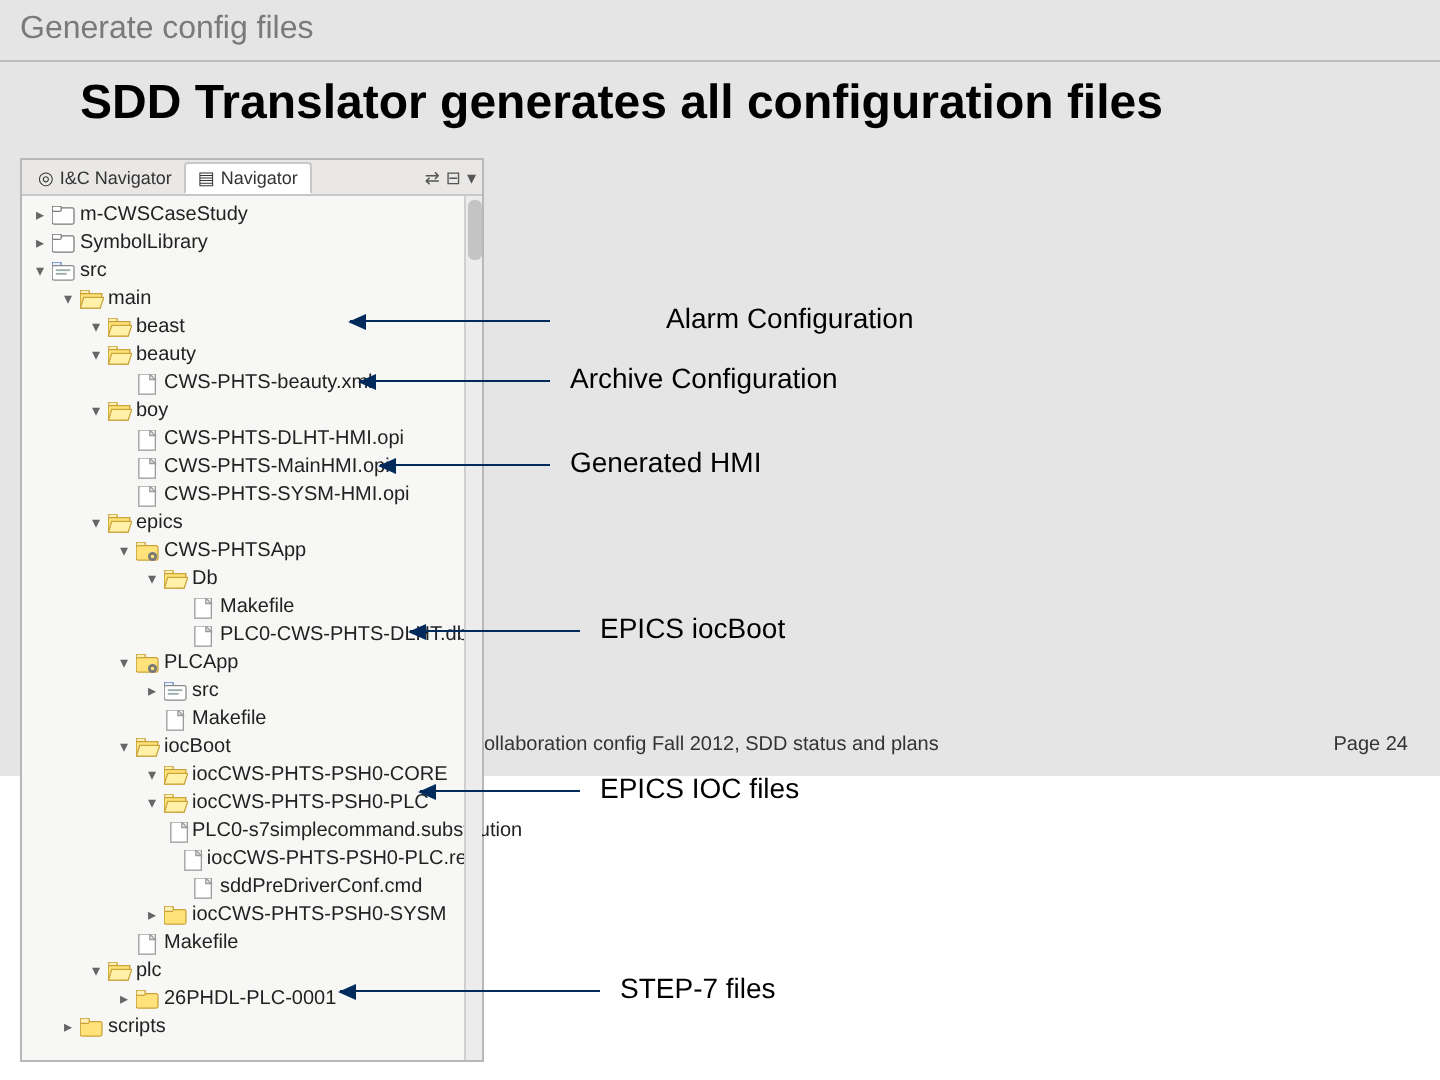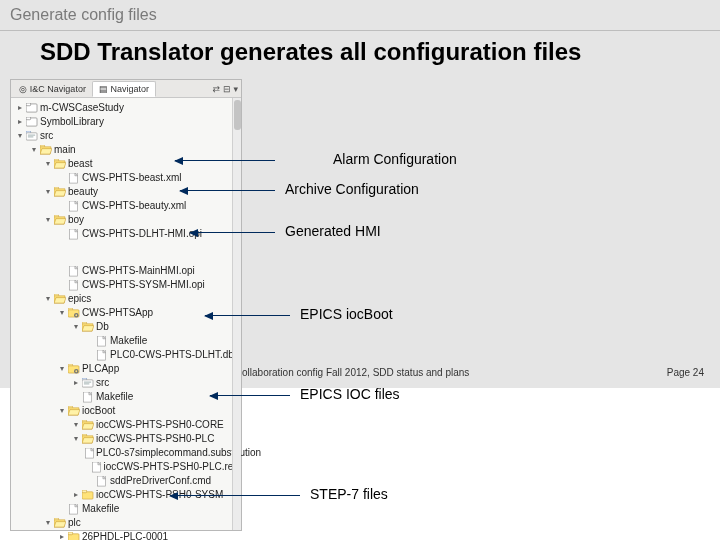--- a/index.html
+++ b/index.html
@@ -147,29 +147,20 @@
         </div>
         <div class="row" style="padding-left: 30px;">
           <span class="tw">▾</span>
           <span class="ic">
             <svg class="fld" viewBox="0 0 13 11">
               <use href="#i-folder-open"></use>
             </svg>
           </span>
           <span class="lbl">beast</span>
         </div>
-        <div class="row" style="padding-left: 44px;">
-          <span class="tw"></span>
-          <span class="ic">
-            <svg class="file" viewBox="0 0 10 12">
-              <use href="#i-file"></use>
-            </svg>
-          </span>
-          <span class="lbl">CWS-PHTS-beast.xml</span>
-        </div>
         <div class="row" style="padding-left: 30px;">
           <span class="tw">▾</span>
           <span class="ic">
             <svg class="fld" viewBox="0 0 13 11">
               <use href="#i-folder-open"></use>
             </svg>
           </span>
           <span class="lbl">beauty</span>
         </div>
         <div class="row" style="padding-left: 44px; text-align: center;">
@@ -192,21 +183,21 @@
         </div>
         <div class="row" style="padding-left: 44px;">
           <span class="tw"></span>
           <span class="ic">
             <svg class="file" viewBox="0 0 10 12">
               <use href="#i-file"></use>
             </svg>
           </span>
           <span class="lbl">CWS-PHTS-DLHT-HMI.opi</span>
         </div>
-        <div class="row" style="padding-left: 44px; margin-top: 23px;">
+        <div class="row" style="padding-left: 44px;">
           <span class="tw"></span>
           <span class="ic">
             <svg class="file" viewBox="0 0 10 12">
               <use href="#i-file"></use>
             </svg>
           </span>
           <span class="lbl">CWS-PHTS-MainHMI.opi</span>
         </div>
         <div class="row" style="padding-left: 44px;">
           <span class="tw"></span>

